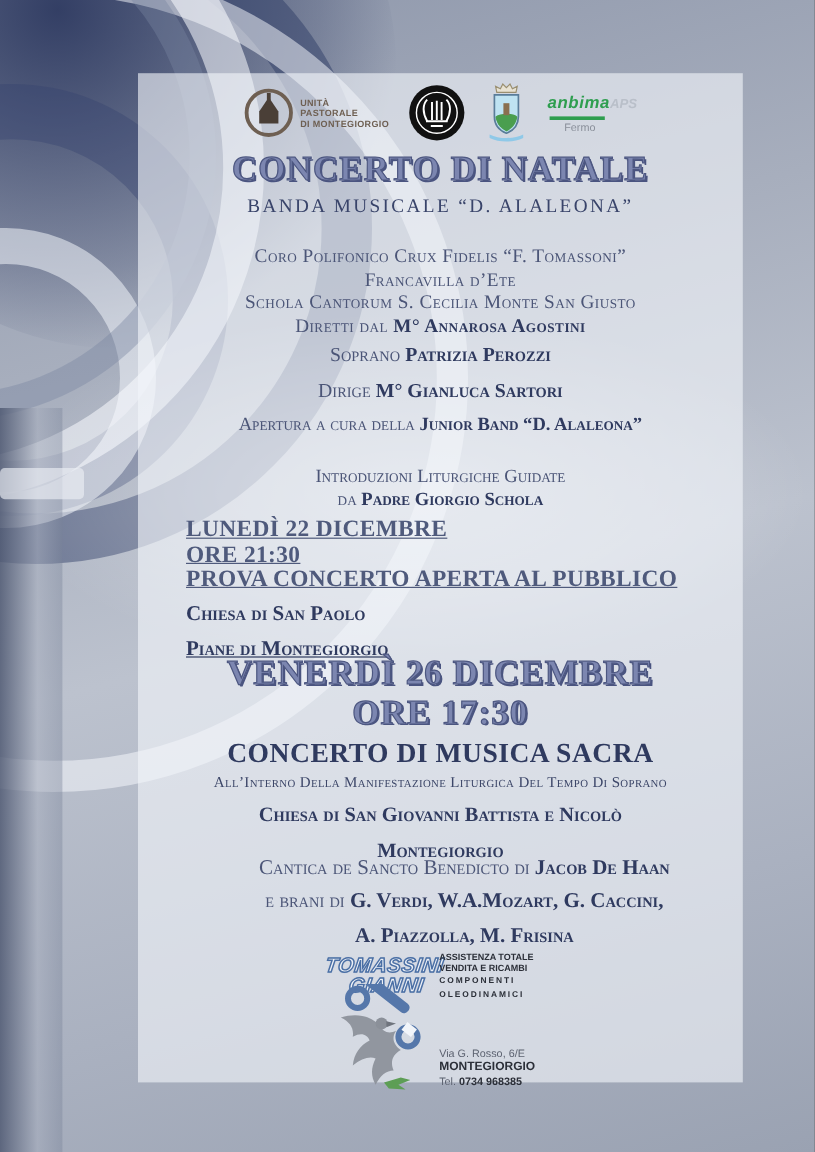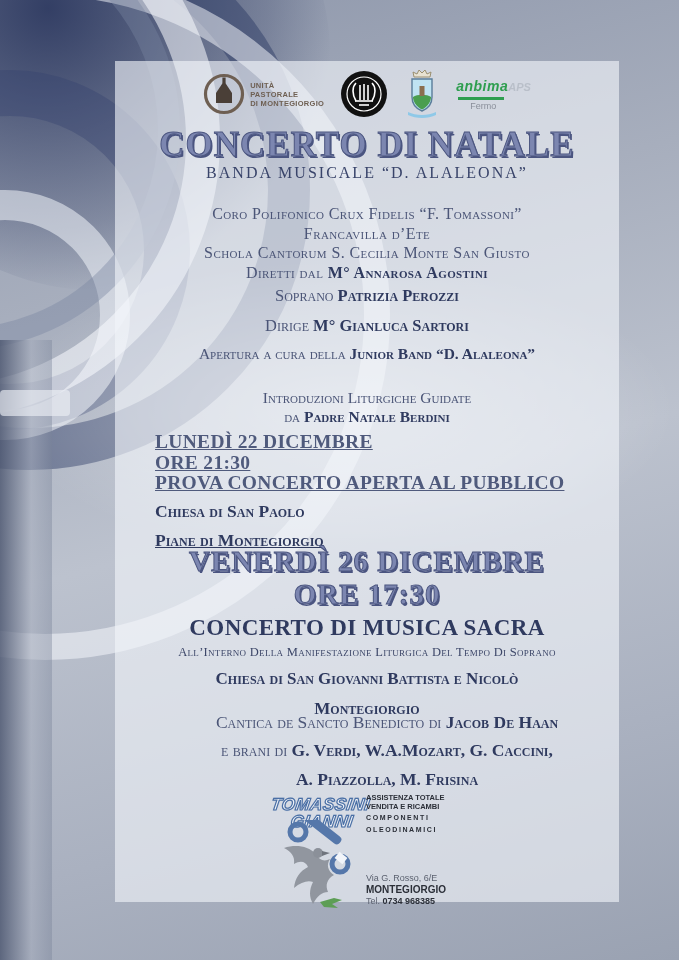--- a/index.html
+++ b/index.html
@@ -35,21 +35,21 @@
   .up-logo { display:flex; align-items:center; gap:5px; }
   .up-text { font-family:"Liberation Sans", sans-serif; font-size:7.5px; font-weight:bold; color:#6e5f52; line-height:9px; letter-spacing:.3px; }
   .lyre-wrap { width:48px; height:48px; }
   .crest-wrap { width:36px; height:50px; }
   .anbima { font-family:"Liberation Sans", sans-serif; text-align:left; }
   .anbima .brand { font-size:14px; font-weight:bold; font-style:italic; color:#2e9e4f; letter-spacing:.5px;margin-top:20px; }
   .anbima .aps { font-size:11px; font-style:italic; color:#b9bfc9; font-weight:bold; }
   .anbima .bar { width:46px; height:3px; background:#2e9e4f; margin:2px 0 1px 2px; }
   .anbima .city { font-size:9px; color:#8a8f9a; margin-left:14px; }
   
-  .title { position:absolute; top:64px; width:100%; font-size:35px; font-weight:bold; letter-spacing:1px;
+  .title { position:absolute; top:64px; width:100%; font-size:29px; font-weight:bold; letter-spacing:1px;
     color:#7c86b0; -webkit-text-stroke:1px #4d5781; text-shadow:1.5px 1.5px 0 #4a5480; }
   .subtitle { position:absolute; top:103px; width:100%; font-size:16px; letter-spacing:2px; color:#39446a; }
   
   .choirs { position:absolute; top:143px; width:100%; font-size:16px; line-height:19.5px; color:#4b5577; letter-spacing:.4px; }
   .b-navy { font-weight:bold; color:#2f3a5f; }
   .line-soprano { position:absolute; top:225px; width:100%; font-size:16.5px; color:#4b5577; }
   .line-dirige { position:absolute; top:255px; width:100%; font-size:16.5px; color:#4b5577; }
   .block-apertura { position:absolute; top:284px; width:100%; font-size:15.5px; line-height:18.5px; color:#4b5577; }
   .block-intro { position:absolute; top:328px; width:100%; font-size:15.5px; line-height:18.5px; color:#4b5577; }
   
@@ -165,21 +165,21 @@
     <div class="line-soprano center sc"><span>Soprano </span><span class="b-navy">Patrizia Perozzi</span></div>
 
     <div class="line-dirige center sc"><span>Dirige </span><span class="b-navy">M° Gianluca Sartori</span></div>
 
     <div class="block-apertura center sc">
       <div><span>Apertura a cura della </span><span class="b-navy">Junior Band “D. Alaleona”</span></div>
     </div>
 
     <div class="block-intro center sc">
       <div>Introduzioni Liturgiche Guidate</div>
-      <div><span>da </span><span class="b-navy">Padre Natale Berdini</span></div>
+      <div><span>da </span><span class="b-navy">Padre Giorgio Schola</span></div>
     </div>
 
     <div class="event1">
       <div class="slab">LUNEDÌ 22 DICEMBRE</div>
       <div class="slab">ORE 21:30</div>
       <div class="slab">PROVA CONCERTO APERTA AL PUBBLICO</div>
       <div class="venue sc b-navy">Chiesa di San Paolo</div>
       <div class="venue sc b-navy" style="margin-top:4px;text-decoration:underline;">Piane di Montegiorgio</div>
     </div>
 

